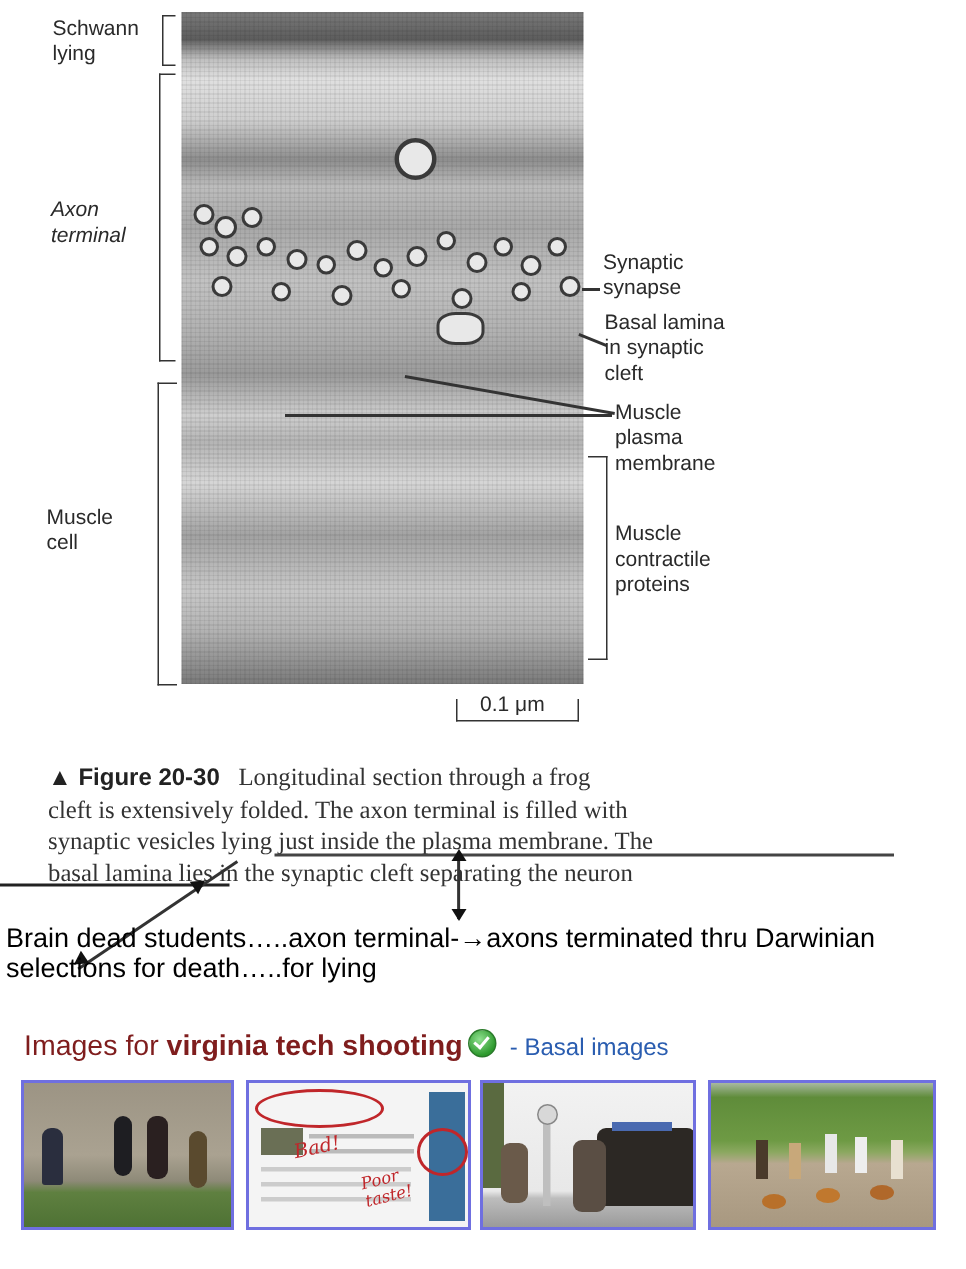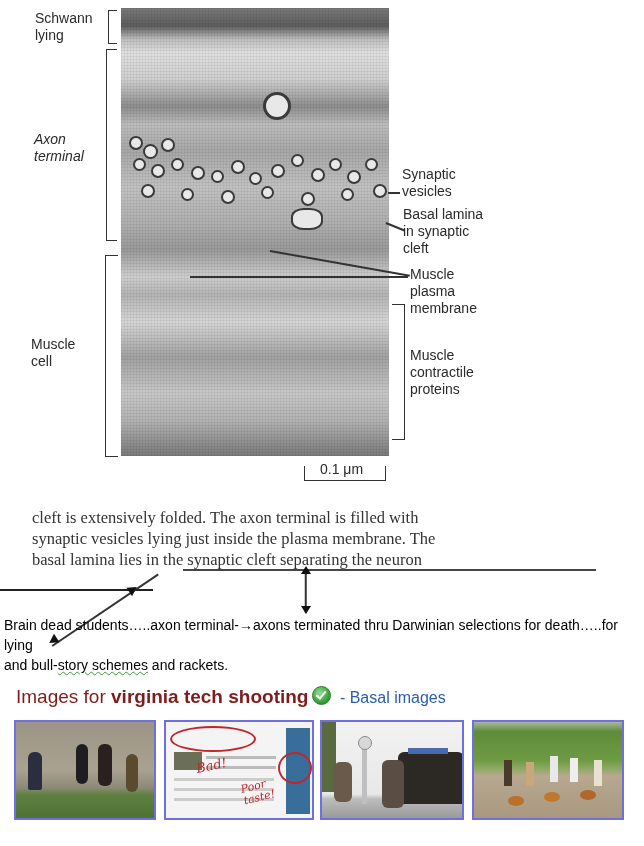--- a/index.html
+++ b/index.html
@@ -12,21 +12,21 @@
         repeating-linear-gradient(0deg, rgba(0,0,0,0.06) 0 1px, transparent 1px 3px),
         repeating-linear-gradient(90deg, rgba(0,0,0,0.05) 0 1px, transparent 1px 3px),
         linear-gradient(180deg, #7a7a7a 0%, #5d5d5d 4%, #bfbfbf 7%, #e0e0e0 10%, #cfcfcf 16%, #8e8e8e 22%, #bdbdbd 26%, #a8a8a8 32%, #c2c2c2 40%, #b0b0b0 48%, #9a9a9a 54%, #cfcfcf 60%, #b5b5b5 64%, #d6d6d6 70%, #a2a2a2 78%, #c8c8c8 86%, #b3b3b3 92%, #7a7a7a 100%);
     }
     .vesicle { position: absolute; border: 2px solid #3a3a3a; border-radius: 50%; background: #e8e8e8; }
     .bracket-l { border: 1.5px solid #333; border-right: none; }
     .bracket-r { border: 1.5px solid #333; border-left: none; }
     .line { position: absolute; height: 1.5px; background: #333; transform-origin: 0 50%; }
     .caption { left: 32px; top: 507px; width: 470px; font-family: "Liberation Serif", serif; font-size: 16.5px; line-height: 21px; color: #333; }
     .caption .fig { font-family: "Liberation Sans", sans-serif; font-weight: bold; font-size: 16px; color: #222; }
-    .note { left: 4px; top: 615px; width: 640px; font-family: "Liberation Sans", sans-serif; font-size: 14px; line-height: 20px; color: #000; }
+    .note { left: 4px; top: 615px; width: 640px; font-family: "Liberation Sans", sans-serif; font-size: 18px; line-height: 20px; color: #000; }
     .squig { text-decoration: underline wavy #3c9a3c; text-decoration-thickness: 1px; }
     .img-header { left: 16px; top: 686px; font-size: 19px; white-space: nowrap; }
     .img-header a { color: #7f1d1d; }
     .img-header .bold { font-weight: bold; }
     .report { color: #2a5db0; font-size: 16px; }
     .check { display: inline-block; width: 17px; height: 17px; border-radius: 50%; background: radial-gradient(circle at 40% 35%, #8fe08f, #2e9a2e 70%); border: 1px solid #2a7a2a; vertical-align: -2px; margin: 0 4px; position: relative; }
     .check::after { content: ""; position: absolute; left: 5px; top: 2px; width: 4px; height: 8px; border: solid #fff; border-width: 0 2px 2px 0; transform: rotate(40deg); }
     .thumb { position: absolute; top: 720px; height: 100px; border: 2px solid #6f6fe0; box-sizing: border-box; overflow: hidden; }
   </style>
 </head>
@@ -66,21 +66,21 @@
 
 <div class="abs bracket-l" style="left:106px;top:49px;width:10px;height:190px;"></div>
 <div class="abs label" style="left:34px;top:131px;font-style:italic;">Axon
 terminal</div>
 
 <div class="abs bracket-l" style="left:105px;top:255px;width:12px;height:200px;"></div>
 <div class="abs label" style="left:31px;top:336px;">Muscle
 cell</div>
 
 <div class="abs label" style="left:402px;top:166px;">Synaptic
-vesicles</div>
+synapse</div>
 <div class="line" style="left:388px;top:192px;width:12px;"></div>
 
 <div class="abs label" style="left:403px;top:206px;">Basal lamina
 in synaptic
 cleft</div>
 <div class="line" style="left:386px;top:222px;width:20px;transform:rotate(22deg);"></div>
 
 <div class="abs label" style="left:410px;top:266px;">Muscle
 plasma
 membrane</div>
@@ -89,37 +89,37 @@
 
 <div class="abs bracket-r" style="left:392px;top:304px;width:12px;height:134px;"></div>
 <div class="abs label" style="left:410px;top:347px;">Muscle
 contractile
 proteins</div>
 
 <div class="abs" style="left:304px;top:466px;width:80px;height:14px;border:1.5px solid #333;border-top:none;"></div>
 <div class="abs label" style="left:320px;top:461px;">0.1 μm</div>
 
 <div class="abs caption">
+  <div><span class="fig">▲ Figure 20-30</span>&nbsp;&nbsp; <span>Longitudinal section through a frog</span></div>
   <div>cleft is extensively folded. The axon terminal is filled with</div>
   <div>synaptic vesicles lying just inside the plasma membrane. The</div>
   <div>basal lamina lies in the synaptic cleft separating the neuron</div>
 </div>
 
 <div class="line" style="left:183px;top:569px;width:413px;background:#444;"></div>
 <div class="line" style="left:0px;top:589px;width:153px;background:#222;"></div>
 <div class="line" style="left:306px;top:572px;width:40px;transform:rotate(90deg);"></div>
 <div class="abs" style="left:301px;top:566px;width:0;height:0;border-left:5px solid transparent;border-right:5px solid transparent;border-bottom:8px solid #111;"></div>
 <div class="abs" style="left:301px;top:606px;width:0;height:0;border-left:5px solid transparent;border-right:5px solid transparent;border-top:8px solid #111;"></div>
 <div class="line" style="left:52px;top:645px;width:128px;transform:rotate(-34deg);"></div>
 <div class="abs" style="left:128px;top:585px;width:0;height:0;border-left:5px solid transparent;border-right:5px solid transparent;border-bottom:9px solid #111;transform:rotate(56deg);"></div>
 <div class="abs" style="left:48px;top:636px;width:0;height:0;border-left:5px solid transparent;border-right:5px solid transparent;border-top:9px solid #111;transform:rotate(56deg);"></div>
 
 <div class="abs note">
   <div><span>Brain dead students…..axon terminal-</span><span>→</span><span>axons terminated thru Darwinian selections for death…..for lying</span></div>
-  <div><span>and  bull-</span><span class="squig">story  schemes</span><span> and rackets.</span></div>
 </div>
 
 <div class="abs img-header">
   <a><span>Images for </span><span class="bold">virginia tech shooting</span></a><span class="check"></span><span class="report"> - </span><span class="report">Basal images</span>
 </div>
 
 <div class="thumb" style="left:14px;width:142px;background:linear-gradient(180deg,#9c9484 0%,#aaa291 50%,#8e8a78 68%,#5f8040 76%,#4e7234 100%);">
   <div class="abs" style="left:12px;top:30px;width:14px;height:38px;background:#2a2e3e;border-radius:6px 6px 2px 2px;"></div>
   <div class="abs" style="left:60px;top:22px;width:12px;height:40px;background:#1e1e22;border-radius:6px;"></div>
   <div class="abs" style="left:82px;top:22px;width:14px;height:42px;background:#2a2020;border-radius:6px;"></div>

